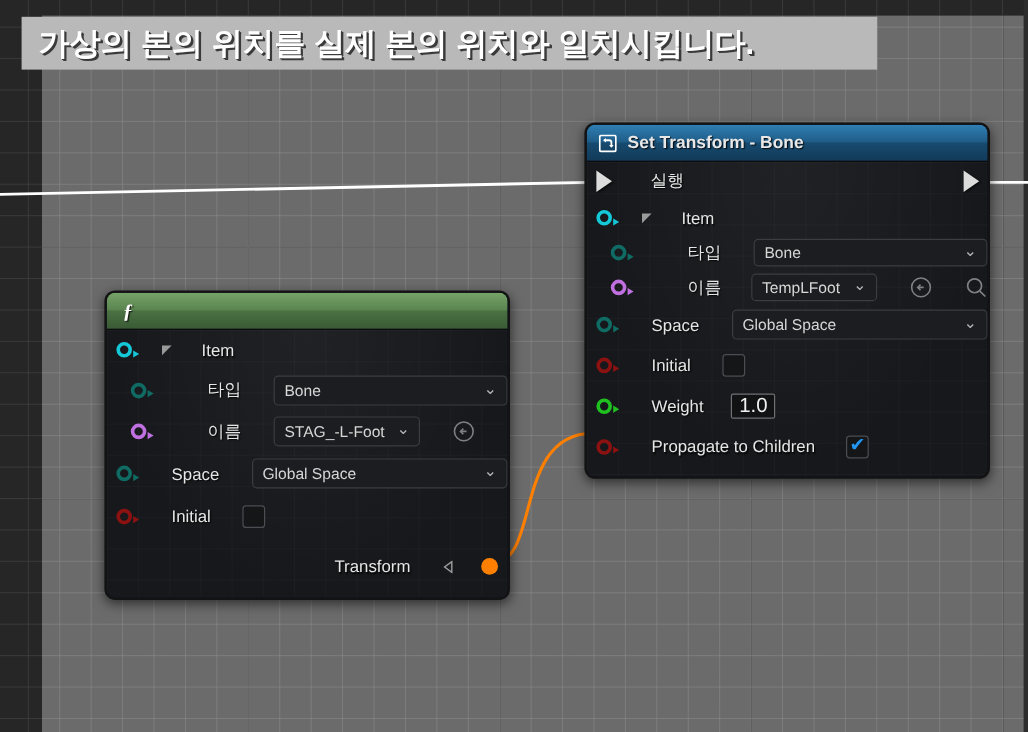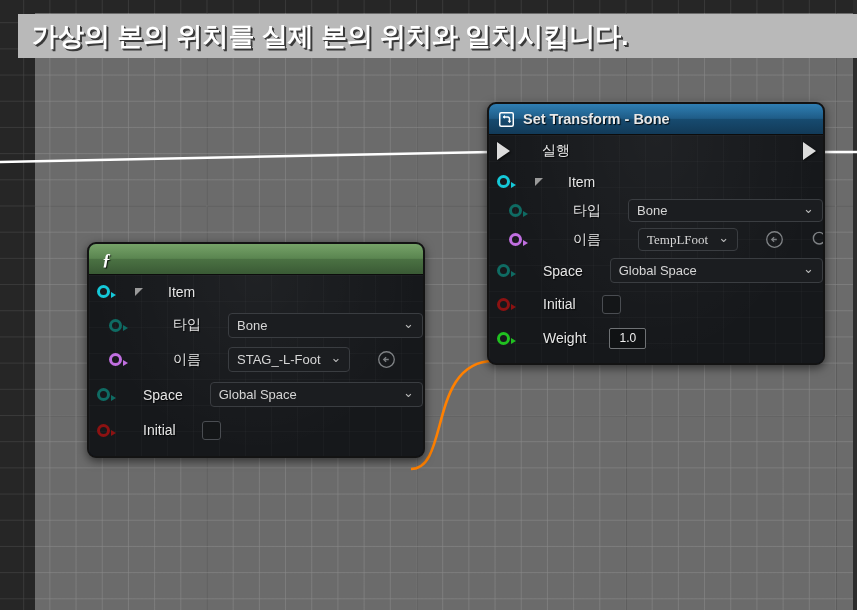--- a/index.html
+++ b/index.html
@@ -61,21 +61,21 @@
     position: absolute;
     right: 0; top: 0;
     width: 4px; height: 610px;
     background-color: #2c2c2c;
   }
 
   
   .comment-banner {
     position: absolute;
     left: 18px; top: 14px;
-    width: 839px; height: 44px;
+    width: 713px; height: 44px;
     background: #b9b9b9;
     box-sizing: border-box;
     display: flex;
     align-items: center;
     padding-left: 14px;
   }
   .comment-banner .ctext {
     color: #ffffff;
     font-size: 26px;
     font-weight: bold;
@@ -257,21 +257,21 @@
     font-weight: bold;
     line-height: 1;
   }
   .numbox {
     min-width: 37px;
     height: 21px;
     background: #101214;
     border: 1px solid #6e7174;
     border-radius: 2px;
     color: #f0f0f0;
-    font-size: 12px;
+    font-size: 17px;
     display: flex;
     align-items: center;
     justify-content: center;
     padding: 0 5px;
     box-sizing: border-box;
   }
   .icon-btn {
     width: 19px; height: 19px;
     margin-left: 7px;
     flex: 0 0 auto;
@@ -336,21 +336,21 @@
         <span class="lbl" style="margin-left:31px;">타입</span>
         <span class="combo" style="margin-left:7px; width:240px;">
           <span class="cv">Bone</span>
           <span class="chev">⌄</span>
         </span>
       </div>
 
       <div class="row">
         <span class="pin magenta" style="margin-left:12px;"></span>
         <span class="lbl" style="margin-left:31px;">이름</span>
-        <span class="combo" style="margin-left:17px; width:164px;font-family:Liberation Serif, serif;">
+        <span class="combo" style="margin-left:5px; width:164px;">
           <span class="cv">TempLFoot</span>
           <span class="chev">⌄</span>
         </span>
         <span class="icon-btn">
           <svg width="19" height="19" viewBox="0 0 20 20">
             <circle cx="10" cy="10" r="8.2" fill="none" stroke="#7e8184" stroke-width="1.4"></circle>
             <path d="M12.4 10 H7.6" stroke="#7e8184" stroke-width="1.4" fill="none"></path>
             <path d="M9.6 7.6 L7.1 10 L9.6 12.4" stroke="#7e8184" stroke-width="1.4" fill="none"></path>
           </svg>
         </span>
@@ -381,20 +381,27 @@
 
 
       <div class="row" style="height:34px;">
         <span class="pin green"></span>
         <span class="lbl" style="margin-left:13px;text-align:right;">Weight</span>
         <span class="numbox" style="margin-left:3px;">
           <span>1.0</span>
         </span>
       </div>
 
+      <div class="row" style="height:34px;">
+        <span class="pin dred"></span>
+        <span class="lbl" style="margin-left:13px;">Propagate to Children</span>
+        <span class="checkbox" style="margin-left:6px;">
+          <span class="mark">✔</span>
+        </span>
+      </div>
 
     </div>
   </div>
 
   <div class="node" style="left:87px; top:242px; width:338px;">
 
     <div class="node-header green">
       <span class="hdr-icon">
         <span class="fn-icon">ƒ</span>
       </span>
@@ -449,17 +456,26 @@
       </div>
 
       <div class="row" style="height:36px;">
         <span class="pin dred"></span>
         <span class="lbl" style="margin-left:13px;">Initial</span>
         <span class="checkbox" style="margin-left:6px;">
           <span class="mark"></span>
         </span>
       </div>
 
+      <div class="row out-row" style="height:36px; margin-top:6px;">
+        <span class="lbl">Transform</span>
+        <span class="tri-outline" style="margin-left:7px; margin-right:3px;">
+          <svg width="9" height="11" viewBox="0 0 9 11">
+            <path d="M7.5 1 L1.5 5.5 L7.5 10 Z" fill="none" stroke="#9a9a9a" stroke-width="1.2"></path>
+          </svg>
+        </span>
+        <span class="pin filled orange noarrow" style="width:14px;height:14px;"></span>
+      </div>
 
     </div>
   </div>
 
 </div>
 
 </body></html>

